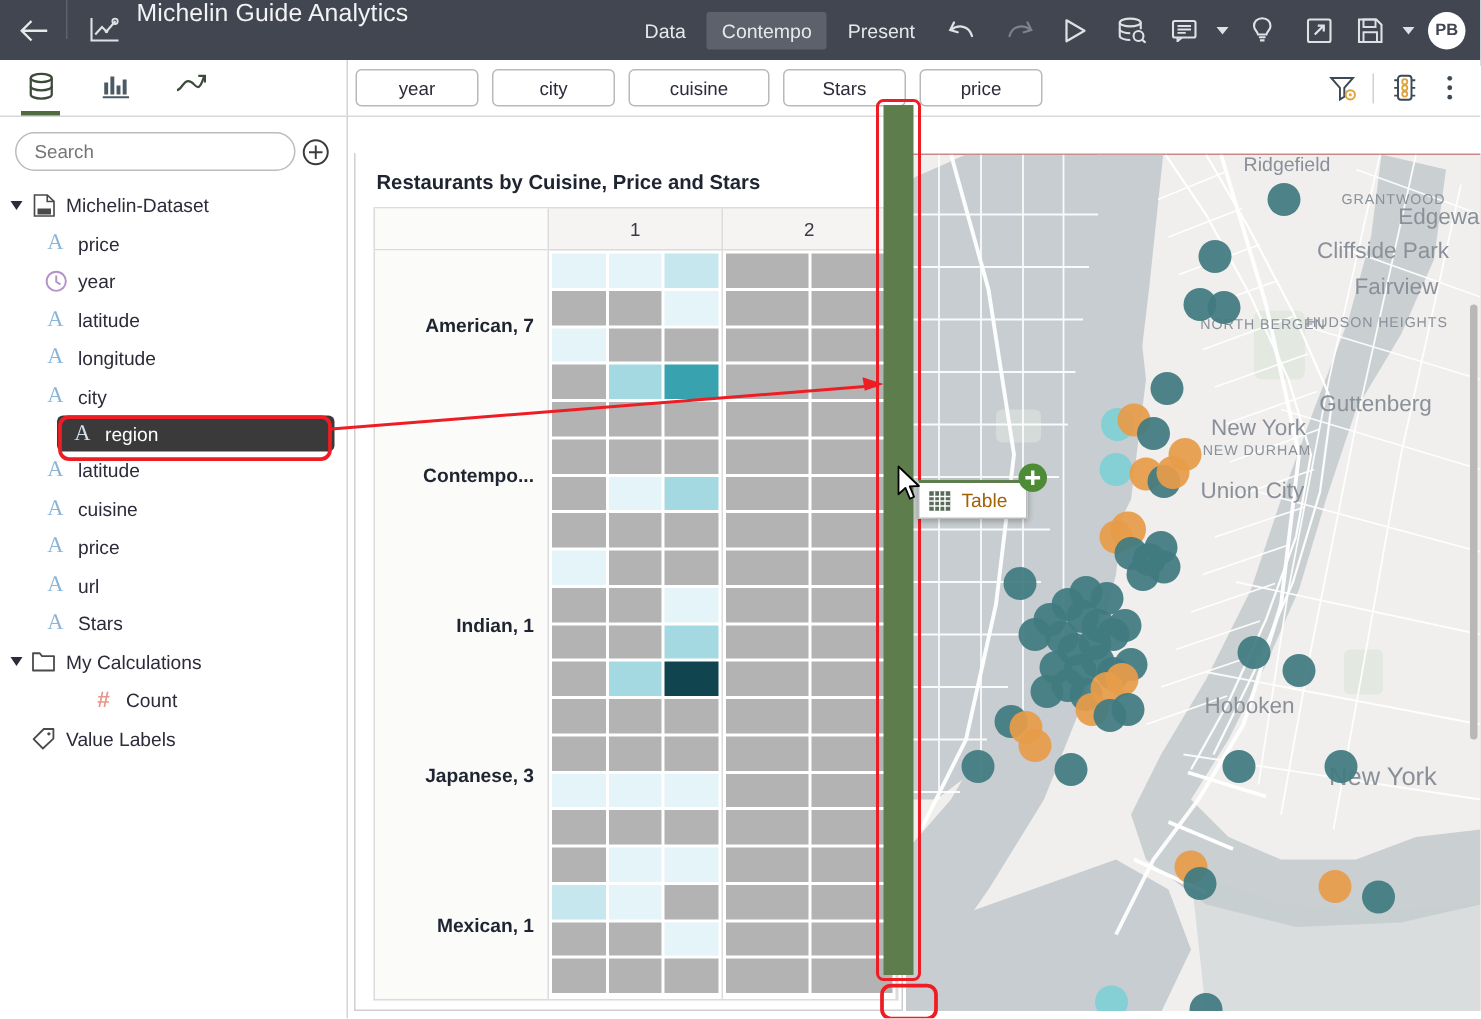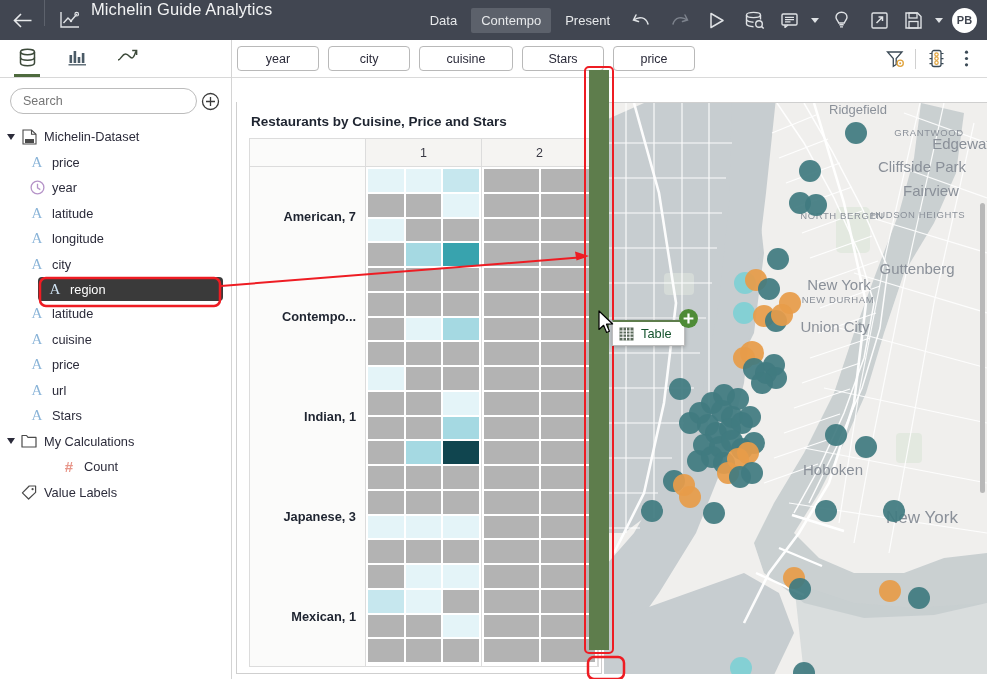--- a/index.html
+++ b/index.html
@@ -112,21 +112,21 @@
     background:#b8b8b8; border-radius:3px; }
 
   
   .dropbar { position:absolute; left:589px; top:70px; width:20px; height:580px;
     background:#5e7d4c; }
   .redbox { position:absolute; left:584px; top:66px; width:30px; height:588px;
     border:2.5px solid #ee1c23; border-radius:5px; pointer-events:none; }
   .dropchip { position:absolute; left:612px; top:320px; height:26px;
     background:#fff; border:1px solid #bdbdbd; box-shadow:0 1px 4px rgba(0,0,0,.28);
     display:flex; align-items:center; padding:0 12px 0 6px; font-size:12.8px;
-    color:#14532d; border-top:2px solid #5e7d4c; }
+    color:#a16207; border-top:2px solid #5e7d4c; }
   .dropchip .g { margin-right:7px; display:flex; }
   .plusbadge { position:absolute; left:679px; top:309px; width:19px; height:19px;
     border-radius:50%; background:#4e8b36; display:flex; align-items:center;
     justify-content:center; }
   .cursor { position:absolute; left:598px; top:310px; }
 
   
   .annot { position:absolute; left:0; top:0; width:987px; height:679px;
     pointer-events:none; }
 </style>

